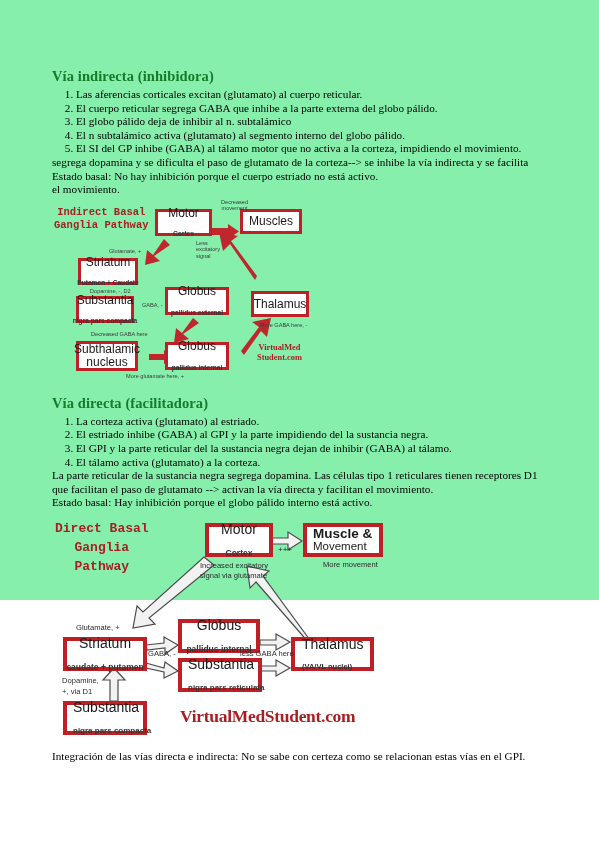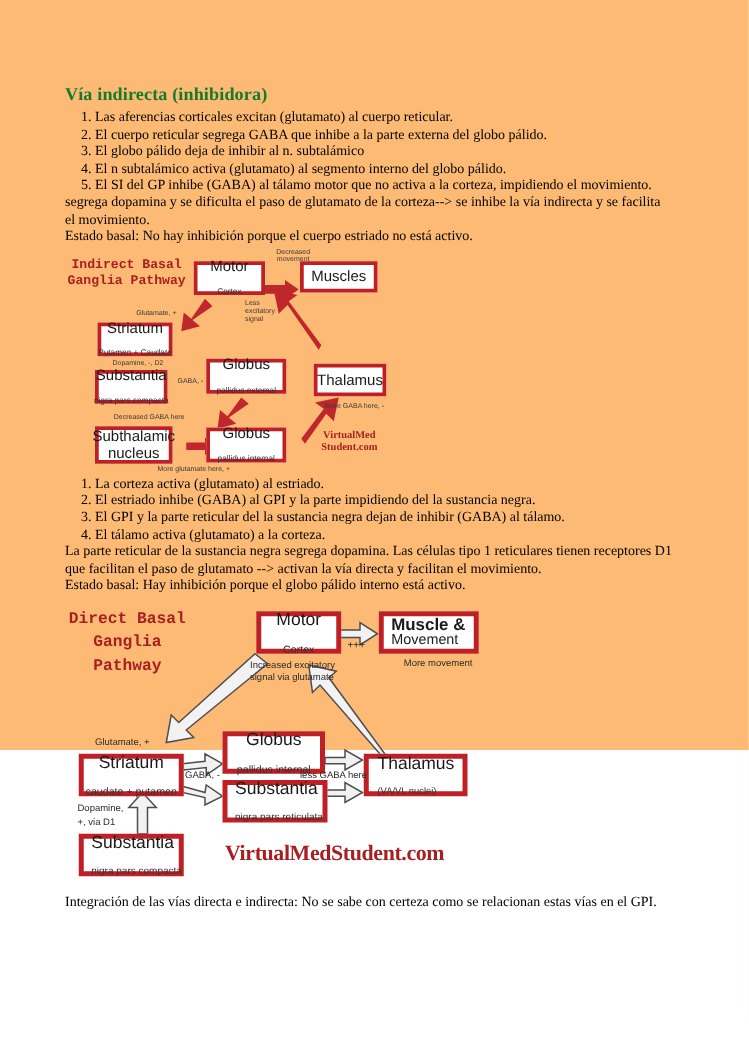--- a/index.html
+++ b/index.html
@@ -13,21 +13,21 @@
     font-family: "Liberation Serif", serif;
     color: #000;
     position: relative;
     overflow: hidden;
   }
   .page {
     position: absolute;
     left: 0; top: 0;
     width: 599px;
     height: 600px;
-    background: #fdba74;
+    background: #86efac;
   }
   .content {
     position: absolute;
     left: 52px;
     top: 68px;
     width: 500px;
   }
 
   h2.section-heading {
     font-family: "Liberation Serif", serif;
@@ -81,20 +81,21 @@
   .dbox .main {
     font-size: 12px;
     color: #1a1a1a;
     white-space: nowrap;
   }
   .dbox .sub {
     font-size: 6.6px;
     color: #333;
     white-space: nowrap;
     margin-top: 12px;
+    font-weight: bold;
   }
   .dlabel {
     position: absolute;
     font-family: "Liberation Sans", sans-serif;
     font-size: 5.6px;
     color: #3a3a3a;
     white-space: nowrap;
     line-height: 1.18;
   }
   .dtitle {
@@ -138,22 +139,22 @@
 
     <ol class="steps">
       <li>Las aferencias corticales excitan (glutamato) al cuerpo reticular.</li>
       <li>El cuerpo reticular segrega GABA que inhibe a la parte externa del globo pálido.</li>
       <li>El globo pálido deja de inhibir al n. subtalámico</li>
       <li>El n subtalámico activa (glutamato) al segmento interno del globo pálido.</li>
       <li>El SI del GP inhibe (GABA) al tálamo motor que no activa a la corteza, impidiendo el movimiento.</li>
     </ol>
 
     <p class="para">segrega dopamina y se dificulta el paso de glutamato de la corteza--&gt;  se inhibe la vía indirecta y se facilita</p>
+    <p class="para">Estado basal: No hay inhibición porque el cuerpo estriado no está activo.</p>
     <p class="para">el movimiento.</p>
-    <p class="para">Estado basal: No hay inhibición porque el cuerpo estriado no está activo.</p>
 
     <div class="diagram" id="diag-indirect" style="width:500px;height:178px;">
 
       <svg class="arrows" width="500" height="178" viewBox="0 0 500 178">
 
         <g class="arrow-solid">
           <path d="M159,25 L176,25 L176,21 L187,28.5 L176,36 L176,32 L159,32 Z"></path>
         </g>
 
         <g class="arrow-solid">
@@ -239,20 +240,21 @@
       <div class="dlabel" style="left:39px;top:128px;">Decreased GABA here</div>
       <div class="dlabel" style="left:208px;top:119px;">More GABA here, -</div>
       <div class="dlabel" style="left:74px;top:170px;">More glutamate here, +</div>
 
       <div class="watermark wm-small" style="left:205px;top:140px;">
         <div>VirtualMed</div>
         <div>Student.com</div>
       </div>
     </div>
 
+    <h2 class="section-heading" style="margin-top:14px;">Vía directa (facilitadora)</h2>
 
     <ol class="steps">
       <li>La corteza activa (glutamato) al estriado.</li>
       <li>El estriado inhibe (GABA) al GPI y la parte impidiendo del la sustancia negra.</li>
       <li>El GPI y la parte reticular del la sustancia negra dejan de inhibir (GABA) al tálamo.</li>
       <li>El tálamo activa (glutamato) a la corteza.</li>
     </ol>
 
     <p class="para">La parte reticular de la sustancia negra segrega dopamina. Las células tipo 1 reticulares tienen receptores D1</p>
     <p class="para">que facilitan el paso de glutamato --&gt; activan la vía directa y facilitan el movimiento.</p>

